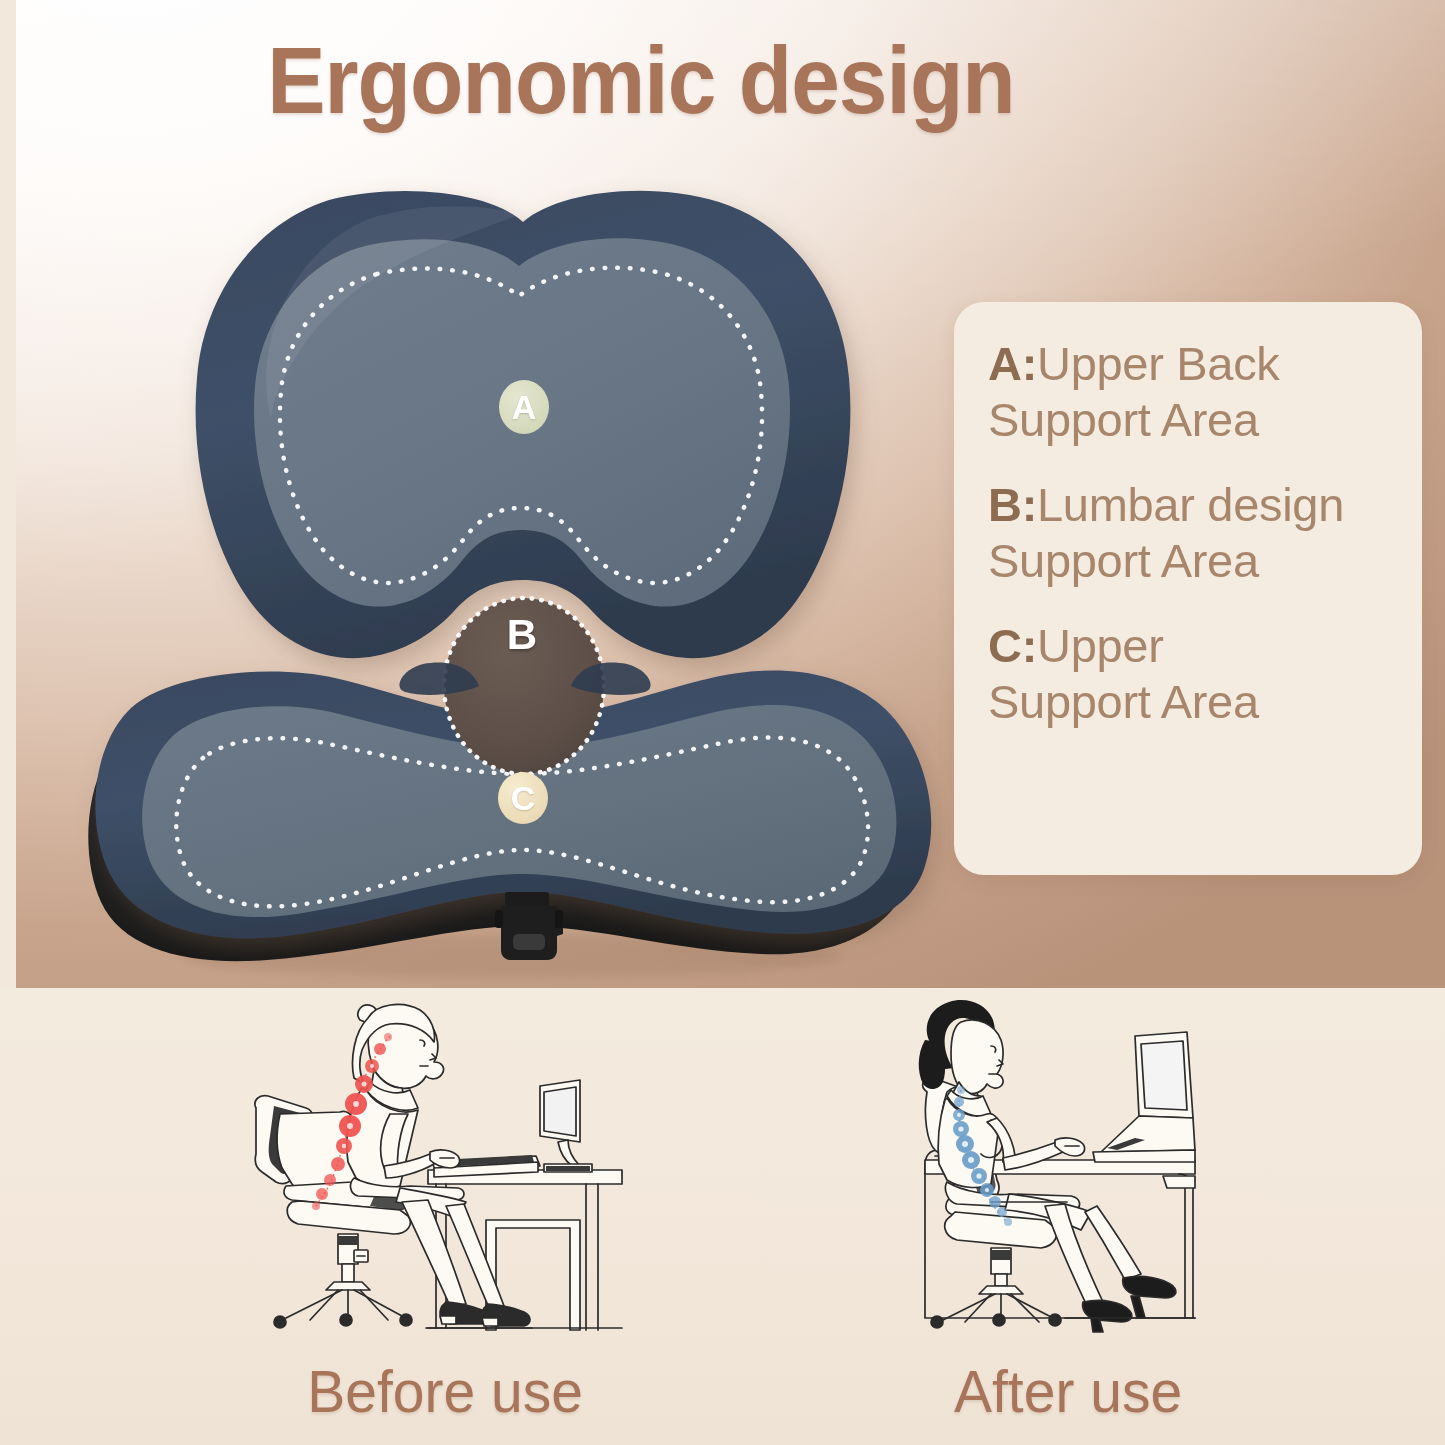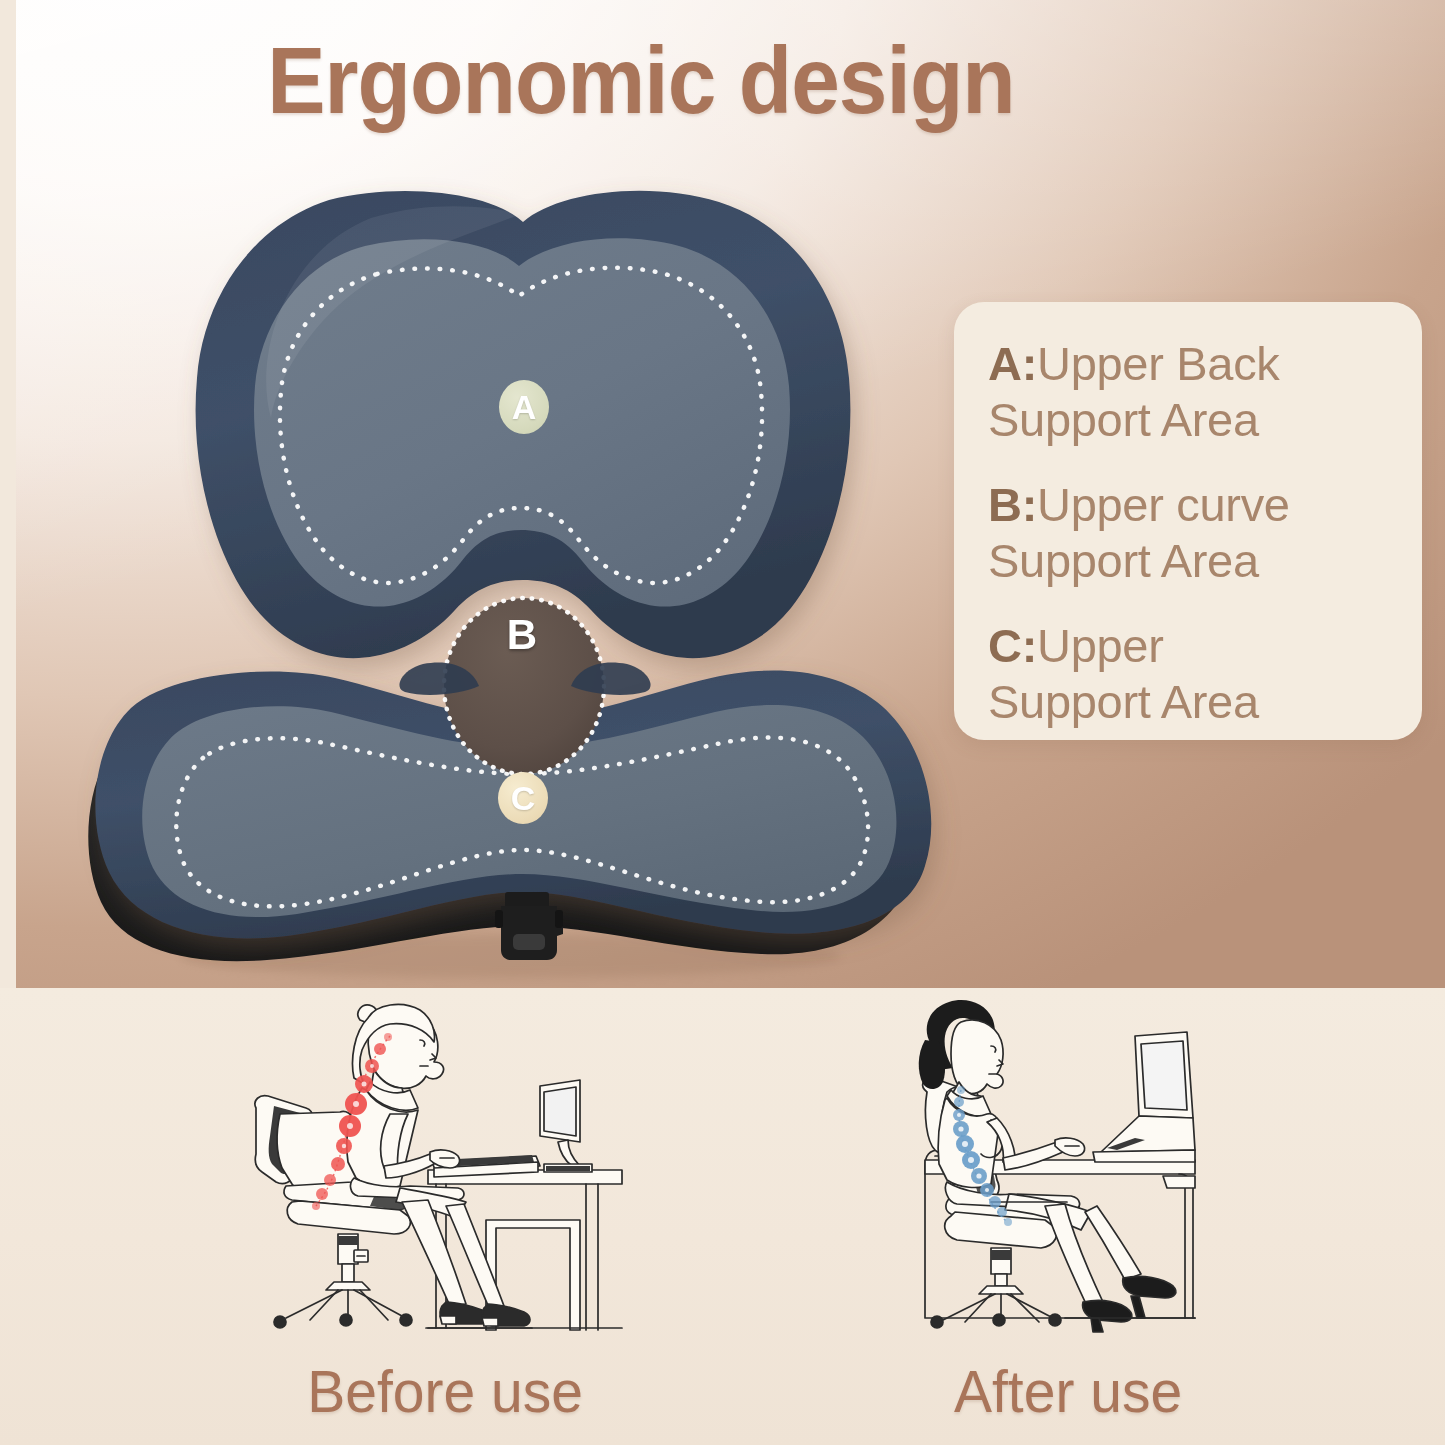--- a/index.html
+++ b/index.html
@@ -62,21 +62,21 @@
   }
   #badge-c {
     left:482px; top:772px; width:50px; height:52px;
     border-radius:50%;
     background:radial-gradient(circle at 36% 32%, #f6ecd0 0%, #ecdcb8 65%, #e4d0a8 100%);
     font-size:34px;
   }
 
   
   #legend-panel {
-    position:absolute; left:938px; top:302px; width:468px; height:438px;
+    position:absolute; left:938px; top:302px; width:468px; height:573px;
     background:#f4ece0;
     border-radius:30px;
     box-shadow:0 6px 18px rgba(120,85,62,0.13);
     padding:34px 26px 0 34px;
     z-index:7;
   }
   .legend-item { margin-bottom:28px; }
   .legend-line {
     font-size:47px; line-height:1.20;
     color:#a8866c; font-weight:300;
@@ -278,21 +278,21 @@
     </div>
 
     <div id="legend-panel">
 
       <div class="legend-item">
         <div class="legend-line"><span class="legend-key">A:</span><span>Upper Back</span></div>
         <div class="legend-line">Support Area</div>
       </div>
 
       <div class="legend-item">
-        <div class="legend-line"><span class="legend-key">B:</span><span>Upper curve</span></div>
+        <div class="legend-line"><span class="legend-key">B:</span><span>Lumbar design</span></div>
         <div class="legend-line">Support Area</div>
       </div>
 
       <div class="legend-item">
         <div class="legend-line"><span class="legend-key">C:</span><span>Upper</span></div>
         <div class="legend-line">Support Area</div>
       </div>
 
     </div>
   </div>

